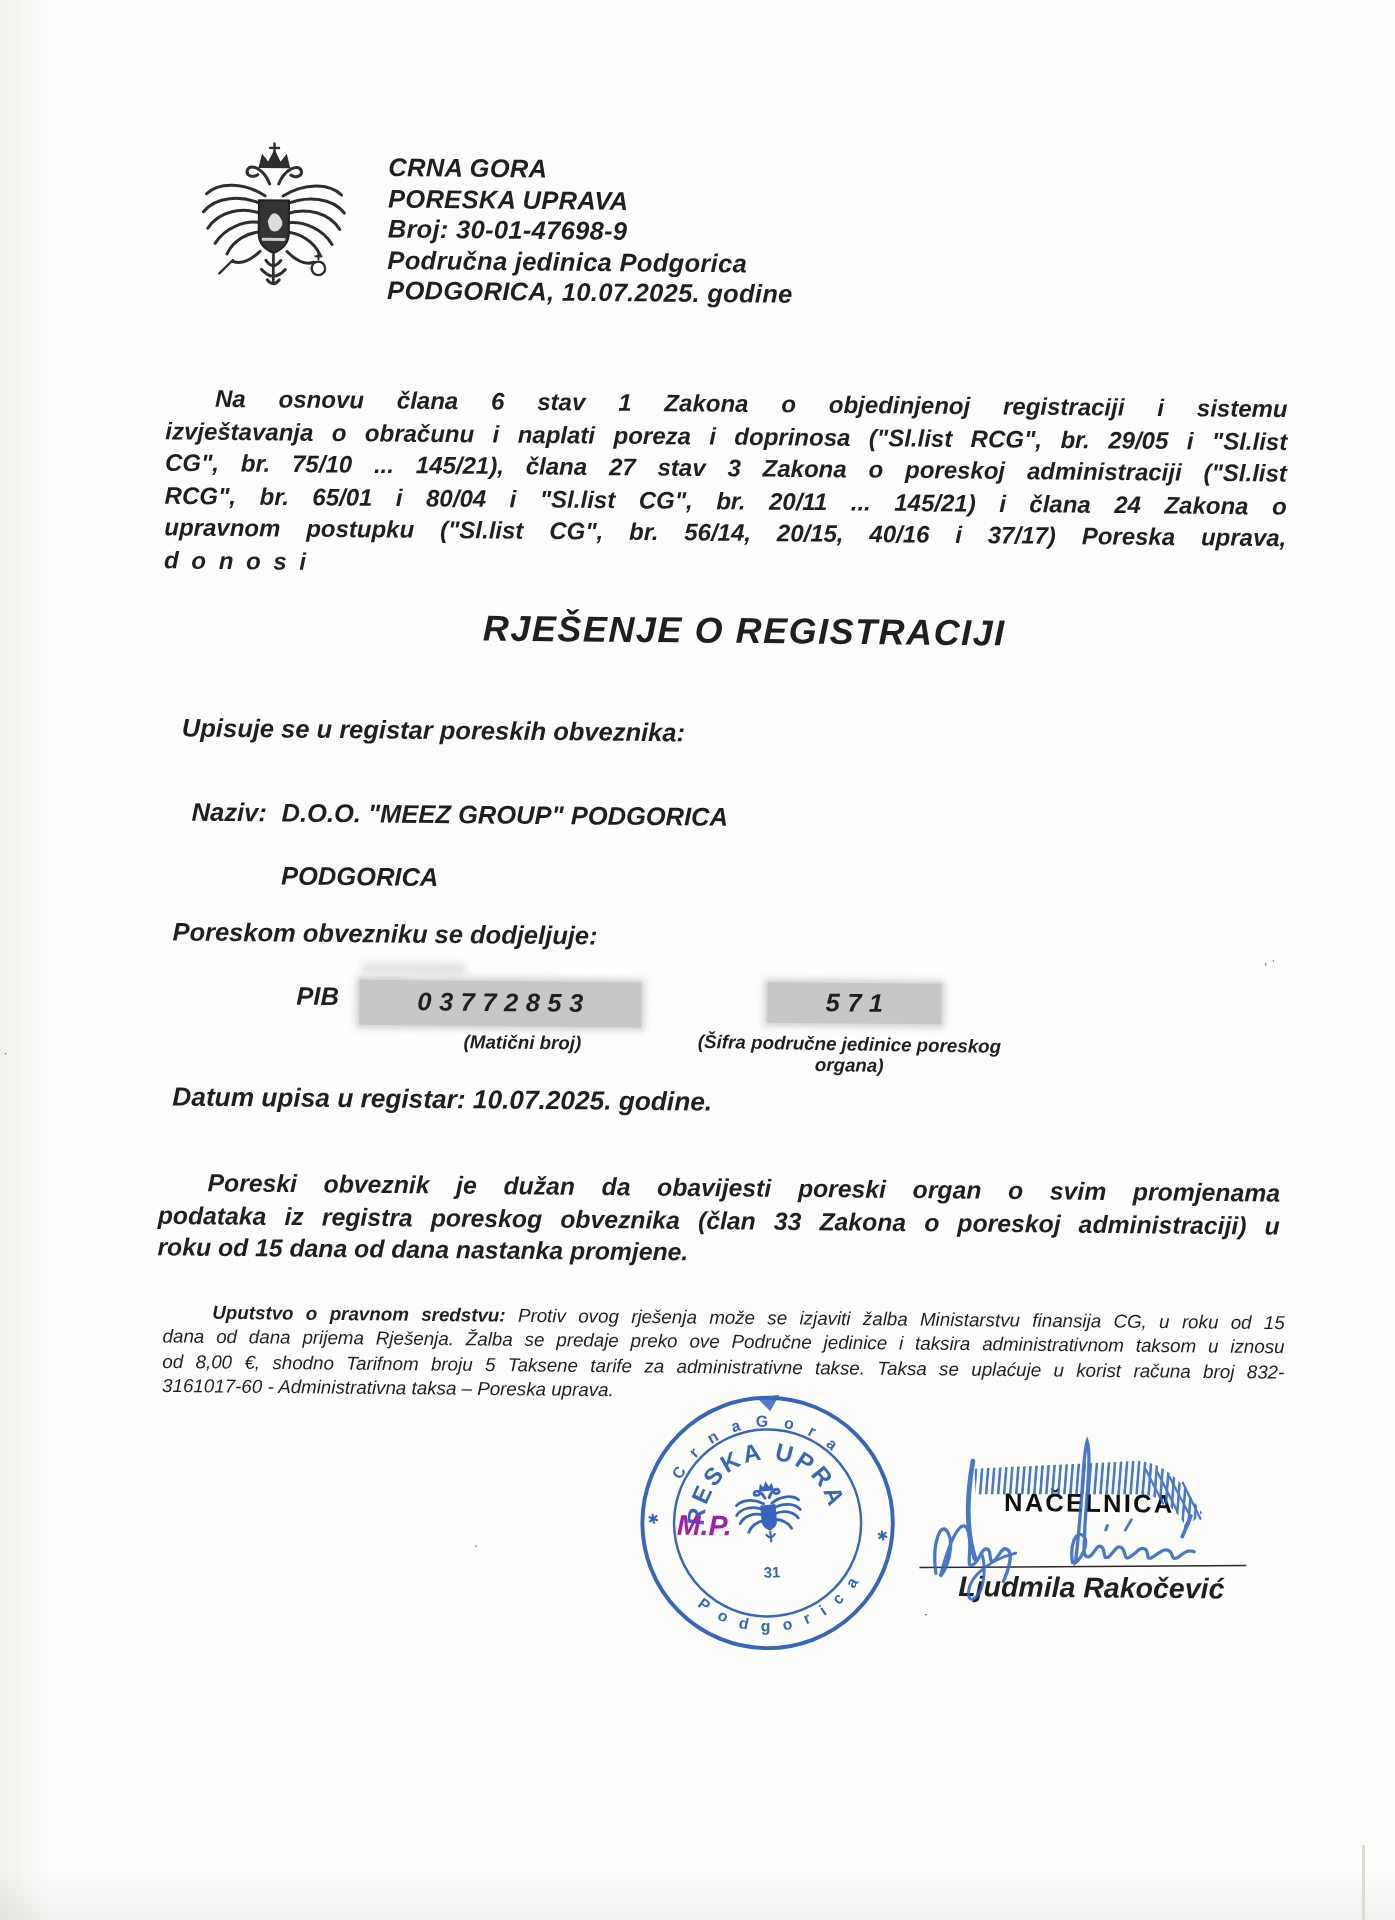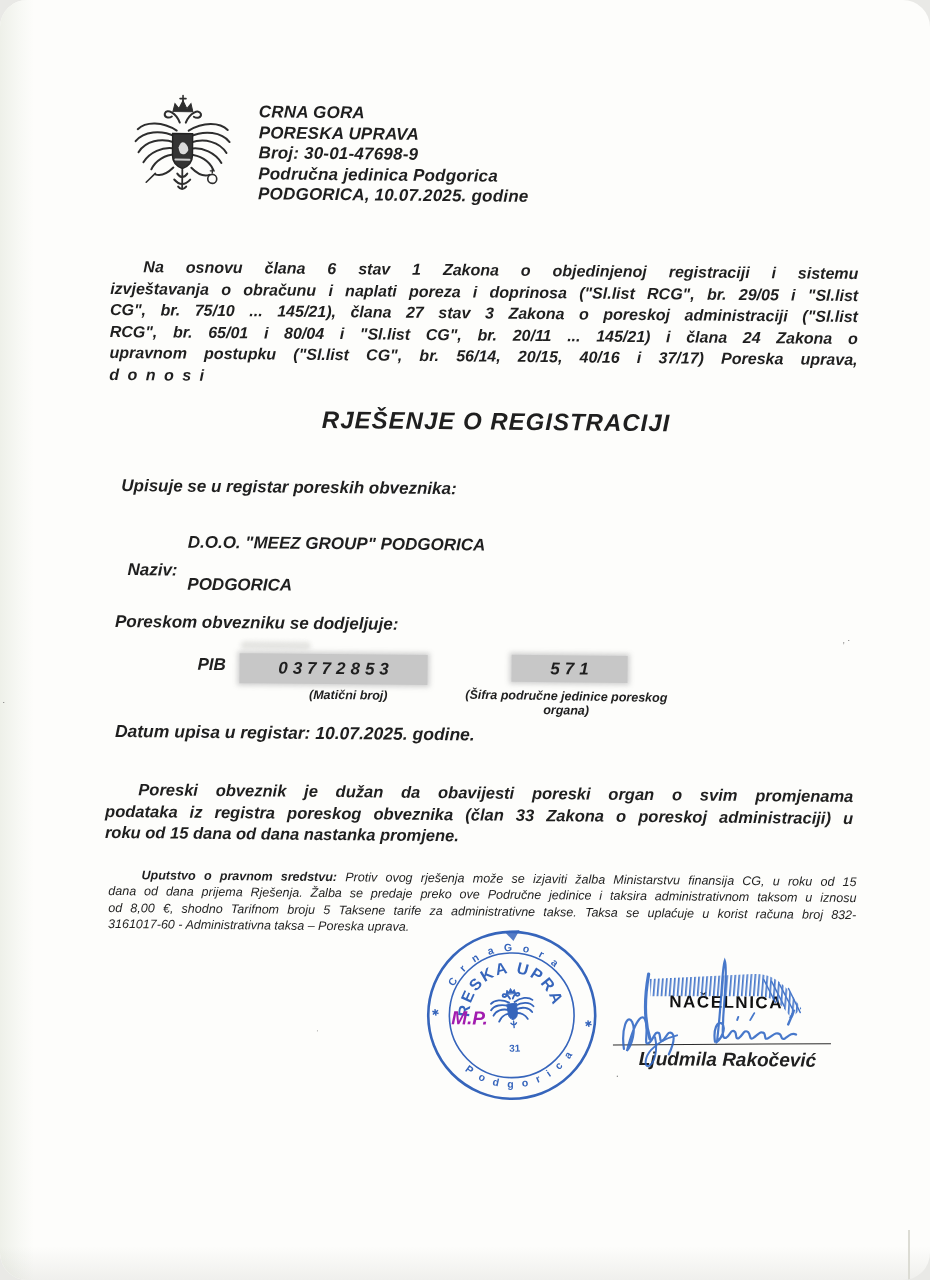--- a/index.html
+++ b/index.html
@@ -1,17 +1,17 @@
 <!DOCTYPE html>
 <html><head>
 <meta charset="utf-8">
 <style>
   html,body{margin:0;padding:0;background:#e9e9e6;}
   #page{position:relative;width:930px;height:1280px;background:#fdfdfb;overflow:hidden;
-        font-family:"Liberation Sans", sans-serif;color:#1f1f1f;border-radius:27px;}
+        font-family:"Liberation Sans", sans-serif;color:#1f1f1f;}
   #doc{position:absolute;left:0;top:0;width:930px;height:1280px;
        transform:rotate(0.55deg);transform-origin:120px 100px;}
   .abs{position:absolute;}
   .bi{font-weight:bold;font-style:italic;}
   .line-just{text-align:justify;text-align-last:justify;}
   
   .hdr-line{font-size:17px;line-height:20.6px;letter-spacing:.2px;}
   
   .p-intro{left:112px;top:256px;width:748px;font-size:16px;}
   .p-intro .ln{line-height:21.5px;}
@@ -106,21 +106,21 @@
       <div class="ln line-just">CG", br. 75/10 ... 145/21), člana 27 stav 3 Zakona o poreskoj administraciji ("Sl.list</div>
       <div class="ln line-just">RCG", br. 65/01 i 80/04 i "Sl.list CG", br. 20/11 ... 145/21) i člana 24 Zakona o</div>
       <div class="ln line-just">upravnom postupku ("Sl.list CG", br. 56/14, 20/15, 40/16 i 37/17) Poreska uprava,</div>
       <div class="donosi">d o n o s i</div>
     </div>
 
     <div class="abs bi doc-title" style="left:325px;top:404px;">RJEŠENJE O REGISTRACIJI</div>
 
     <div class="abs bi body-17" style="left:125px;top:476px;">Upisuje se u registar poreskih obveznika:</div>
 
-    <div class="abs bi body-17" style="left:132px;top:532px;margin-top:28px;">Naziv:</div>
+    <div class="abs bi body-17" style="left:132px;top:532px;">Naziv:</div>
     <div class="abs bi body-17" style="left:192px;top:532px;">D.O.O. "MEEZ GROUP" PODGORICA</div>
     <div class="abs bi body-17" style="left:192px;top:574px;">PODGORICA</div>
 
     <div class="abs bi body-17" style="left:120px;top:612px;">Poreskom obvezniku se dodjeljuje:</div>
 
     <div class="abs bi body-17" style="left:203px;top:654px;">PIB</div>
     <div class="abs" style="left:246px;top:640px;width:70px;height:8px;background:#e4e4e1;border-radius:4px;filter:blur(2px);"></div>
     <div class="abs graybox" style="left:245px;top:652px;width:188px;height:30px;">
       <span class="bi pibdigits">03772853</span>
     </div>

